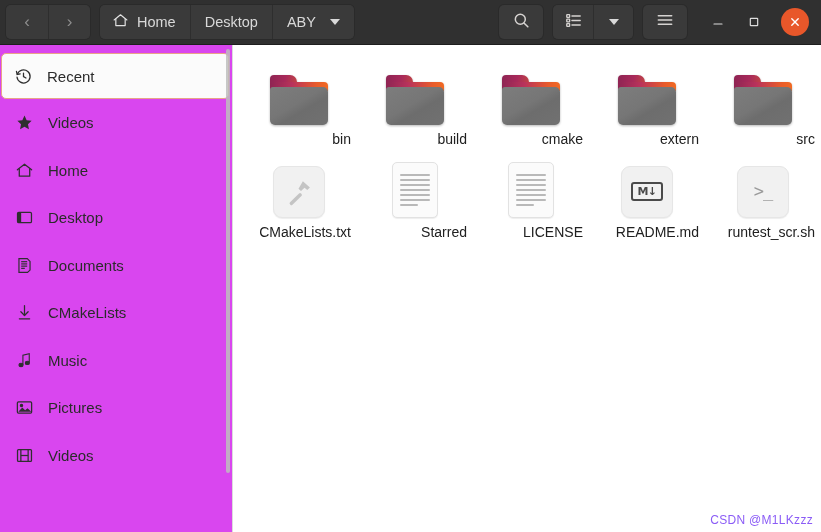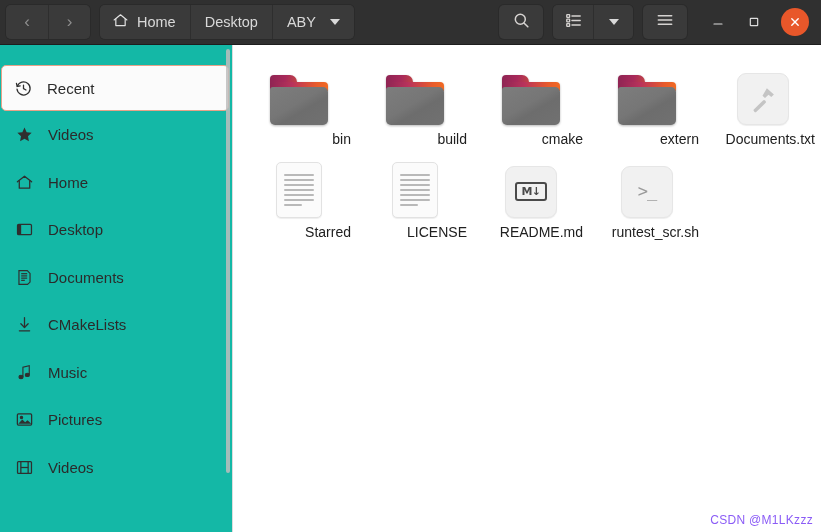--- a/index.html
+++ b/index.html
@@ -110,24 +110,24 @@
     flex: 1 1 auto;
     display: flex;
     min-height: 0;
     background: #ffffff;
   }
 
   
   .sidebar {
     width: 233px;
     flex: 0 0 233px;
-    background: #14b8a6;
+    background: #d946ef;
     border-right: 1px solid #dcdcdc;
     position: relative;
-    padding-top: 20px;
+    padding-top: 8px;
     overflow: hidden;
   }
   .side-item {
     display: flex;
     align-items: center;
     height: 47.5px;
     padding-left: 14px;
     gap: 14px;
     color: #2b2b2b;
     font-size: 15px;
@@ -516,31 +516,41 @@
           <div class="icon-wrap">
             <div class="folder">
                 <div class="tab"></div>
                 <div class="lip"></div>
                 <div class="front"></div>
               </div>
           </div>
           <div class="label">extern</div>
         </div>
 
+        <div class="cell">
+          <div class="icon-wrap">
+            <div class="folder">
+                <div class="tab"></div>
+                <div class="lip"></div>
+                <div class="front"></div>
+              </div>
+          </div>
+          <div class="label">src</div>
+        </div>
 
         <div class="cell">
           <div class="icon-wrap">
             <div class="docfile square">
               <svg width="30" height="30" viewBox="0 0 24 24" fill="#c4c4c4">
                 <path d="M15.1 3.3 L20.7 8.4 L18.6 10.4 L16.4 8.6 L13.6 11.2 L11.6 9.3 Z"></path>
                 <rect x="3.2" y="16.3" width="12.4" height="2.8" rx="1.2" transform="rotate(-44 9.4 17.7)"></rect>
               </svg>
             </div>
           </div>
-          <div class="label">Documents.txt</div>
+          <div class="label">CMakeLists.txt</div>
         </div>
 
         <div class="cell">
           <div class="icon-wrap">
             <div class="docfile">
               <div class="lines">
                 <i></i>
                   <i></i>
                   <i></i>
                   <i></i>

